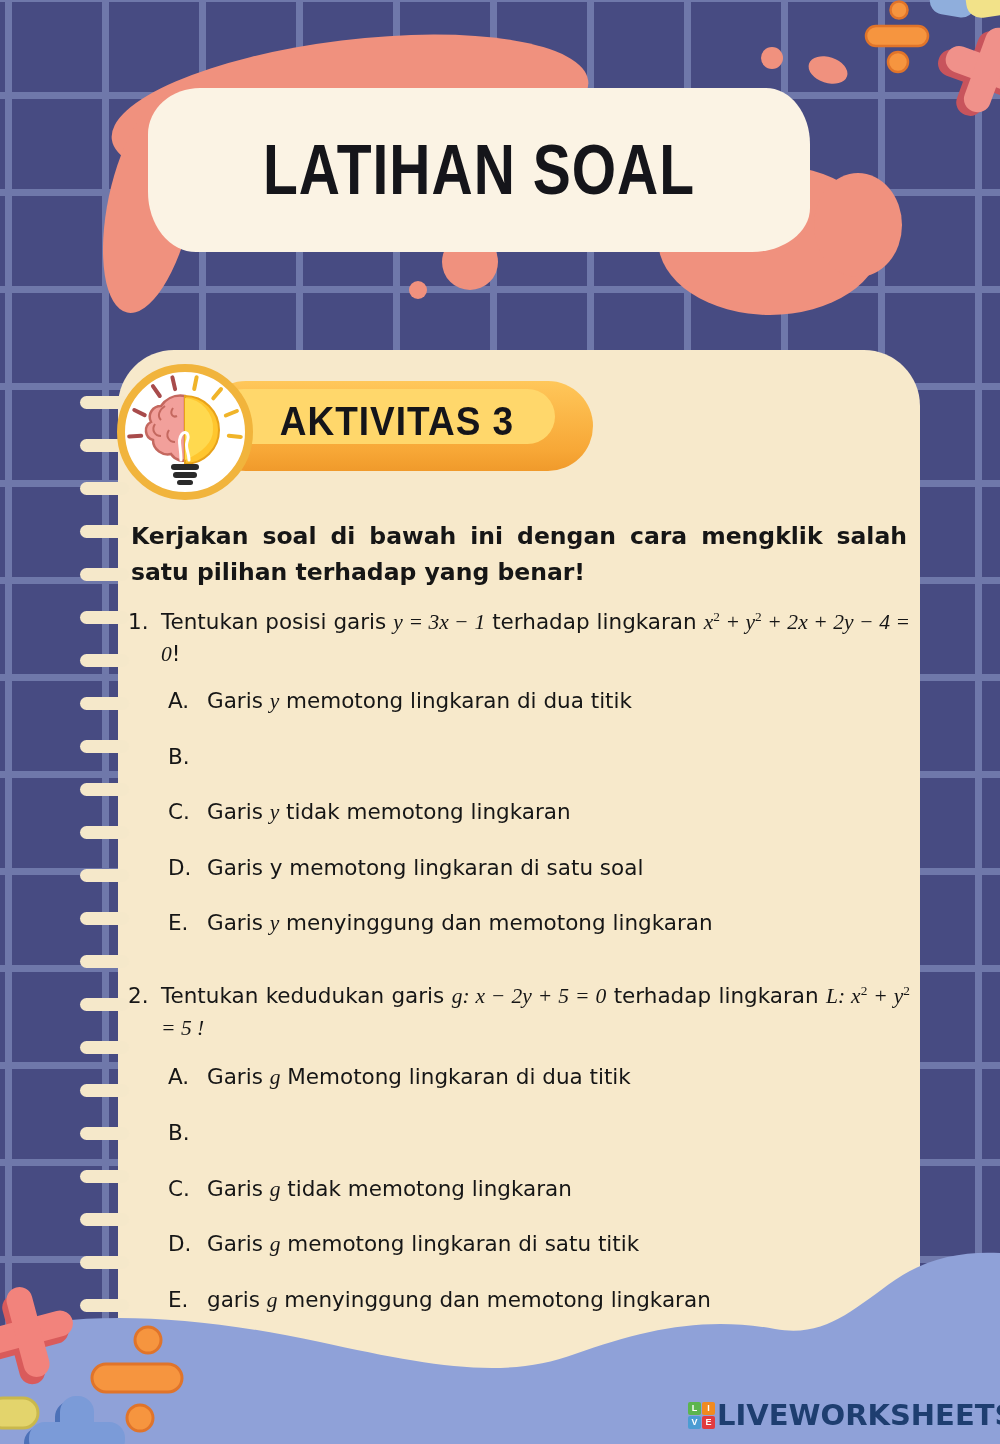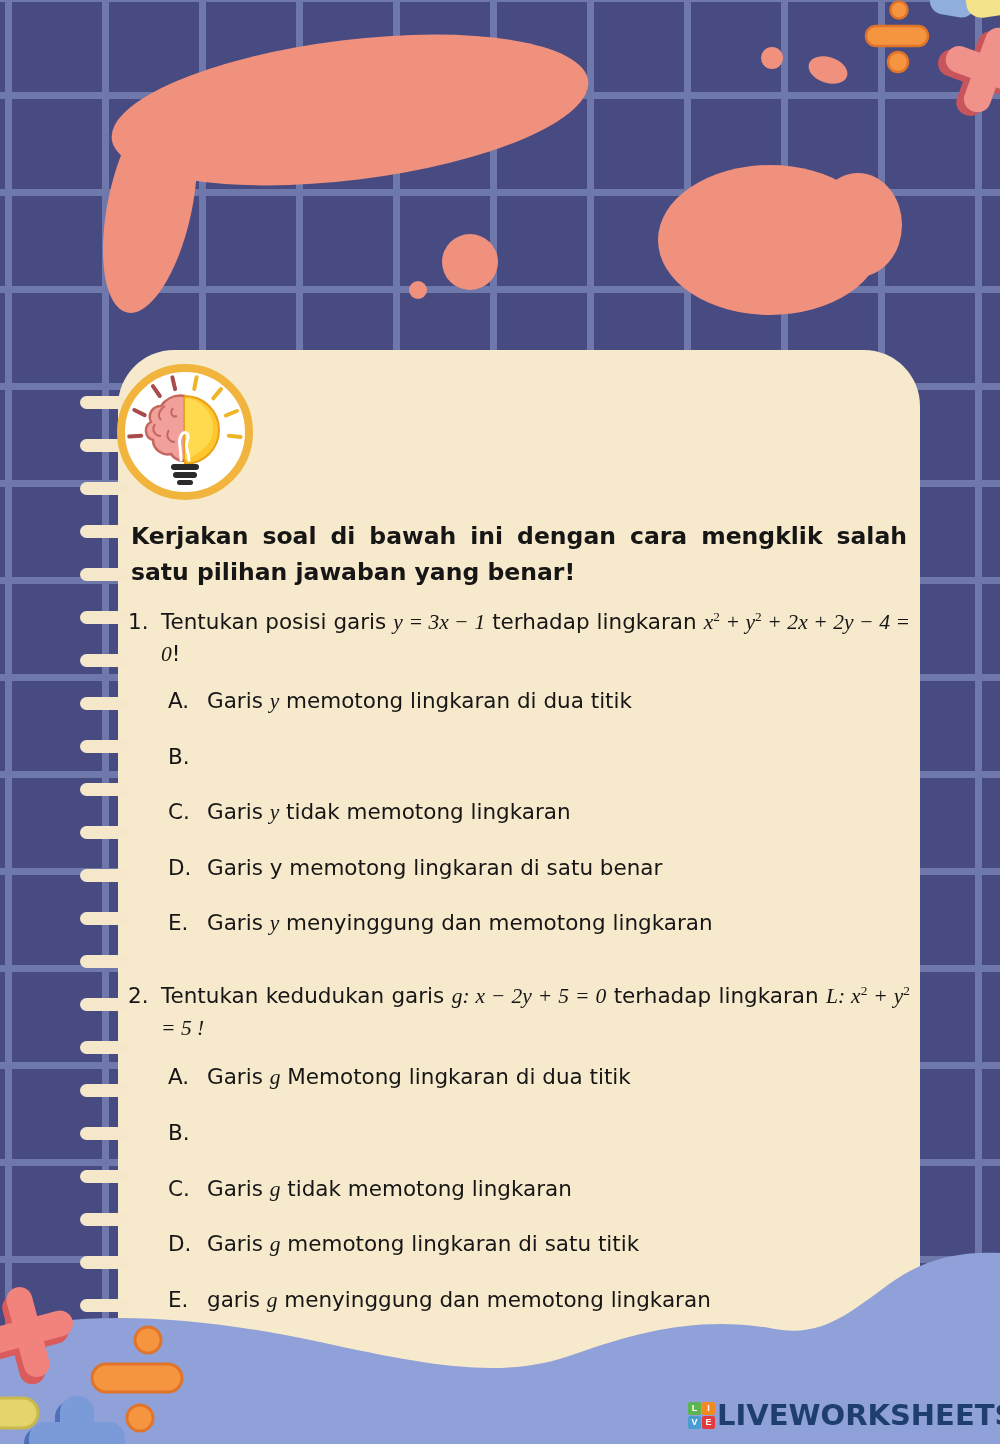--- a/index.html
+++ b/index.html
@@ -88,20 +88,23 @@
         <rect x="-44" y="-13.5" width="88" height="27" rx="13"></rect>
         <rect x="-13.5" y="-44" width="27" height="88" rx="13"></rect>
       </g>
       <g fill="#F0918A">
         <rect x="-44" y="-13.5" width="88" height="27" rx="13"></rect>
         <rect x="-13.5" y="-44" width="27" height="88" rx="13"></rect>
       </g>
     </g>
   </svg>
 
+  <div class="banner">
+    <div class="banner-title">LATIHAN SOAL</div>
+  </div>
 
   <div class="card"></div>
   <div class="binding" id="binding">
       <div class="dash" style="top: 0px;"></div>
       <div class="dash" style="top: 43px;"></div>
       <div class="dash" style="top: 86px;"></div>
       <div class="dash" style="top: 129px;"></div>
       <div class="dash" style="top: 172px;"></div>
       <div class="dash" style="top: 215px;"></div>
       <div class="dash" style="top: 258px;"></div>
@@ -115,20 +118,24 @@
       <div class="dash" style="top: 602px;"></div>
       <div class="dash" style="top: 645px;"></div>
       <div class="dash" style="top: 688px;"></div>
       <div class="dash" style="top: 731px;"></div>
       <div class="dash" style="top: 774px;"></div>
       <div class="dash" style="top: 817px;"></div>
       <div class="dash" style="top: 860px;"></div>
       <div class="dash" style="top: 903px;"></div>
     </div>
 
+  <div class="badge">
+    <div class="badge-inner"></div>
+    <div class="badge-label">AKTIVITAS 3</div>
+  </div>
   <div class="brain-badge">
     <svg width="120" height="120" viewBox="0 0 120 120">
       <g stroke-linecap="round" stroke-width="4" fill="none">
         <g stroke="#A84B4B">
           <line x1="16.2" y1="63.8" x2="4.2" y2="64.5"></line>
           <line x1="19.7" y1="43.1" x2="9.3" y2="38.0"></line>
           <line x1="34.8" y1="24.0" x2="27.9" y2="14.1"></line>
           <line x1="50.1" y1="17.1" x2="47.4" y2="5.4"></line>
         </g>
         <g stroke="#F0B429">
@@ -151,40 +158,40 @@
         <path d="M56,88 C56,74 52,68 57,62 C61,58 65,62 62,70 C60,76 64,80 64,88"></path>
       </g>
       <g fill="#2A2A2A">
         <rect x="46" y="92" width="28" height="6" rx="3"></rect>
         <rect x="48" y="100" width="24" height="6" rx="3"></rect>
         <rect x="52" y="108" width="16" height="5" rx="2.5"></rect>
       </g>
     </svg>
   </div>
 
-  <div class="instruction">Kerjakan soal di bawah ini dengan cara mengklik salah satu pilihan jawaban yang benar!</div>
+  <div class="instruction">Kerjakan soal di bawah ini dengan cara mengklik salah satu pilihan terhadap yang benar!</div>
 
   <div class="question" style="left:128px;top:606px;width:782px;">
     <span class="q-num">1.</span>
     <span class="q-text">Tentukan posisi garis <span class="m"><i>y</i> = 3<i>x</i> − 1</span> terhadap lingkaran <span class="m"><i>x</i><sup>2</sup> + <i>y</i><sup>2</sup> + 2<i>x</i> + 2<i>y</i> − 4 = 0</span>!</span>
   </div>
   <div class="option" style="top:688px;">
     <span class="opt-letter">A.</span>
     <span>Garis <i>y</i> memotong lingkaran di dua titik</span>
   </div>
   <div class="option" style="top:744px;">
     <span class="opt-letter">B.</span>
   </div>
   <div class="option" style="top:799px;">
     <span class="opt-letter">C.</span>
     <span>Garis <i>y</i> tidak memotong lingkaran</span>
   </div>
   <div class="option" style="top:855px;">
     <span class="opt-letter">D.</span>
-    <span>Garis y memotong lingkaran di satu benar</span>
+    <span>Garis y memotong lingkaran di satu soal</span>
   </div>
   <div class="option" style="top:910px;">
     <span class="opt-letter">E.</span>
     <span>Garis <i>y</i> menyinggung dan memotong lingkaran</span>
   </div>
 
   <div class="question" style="left:128px;top:980px;width:782px;">
     <span class="q-num">2.</span>
     <span class="q-text">Tentukan kedudukan garis <span class="m"><i>g</i>: <i>x</i> − 2<i>y</i> + 5 = 0</span> terhadap lingkaran <span class="m"><i>L</i>: <i>x</i><sup>2</sup> + <i>y</i><sup>2</sup> = 5 !</span></span>
   </div>

